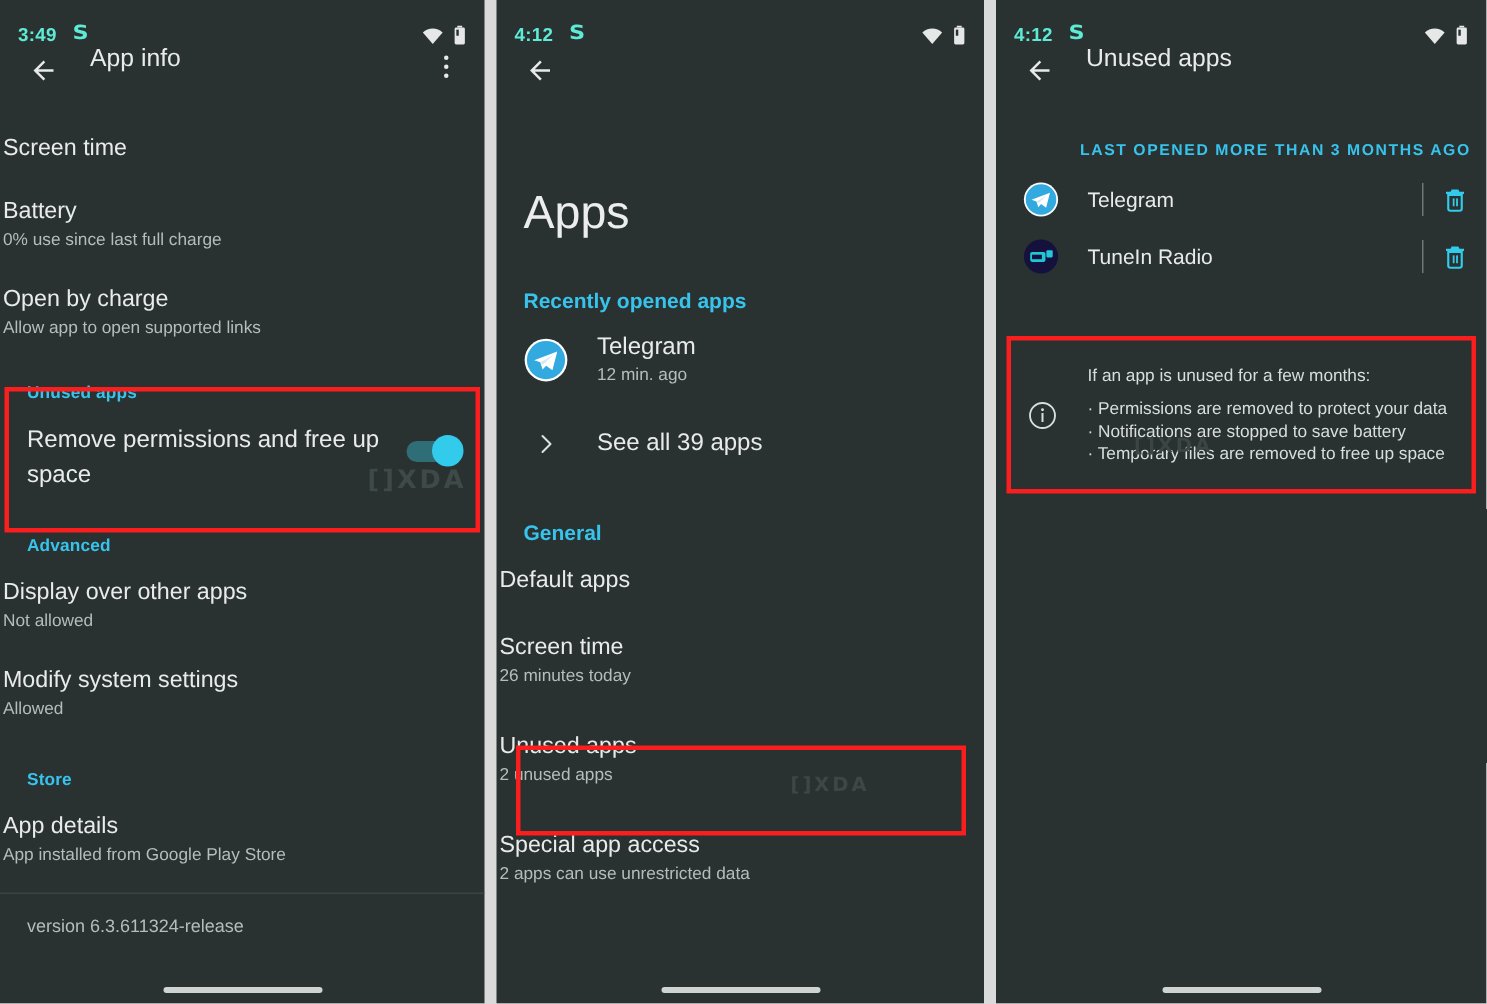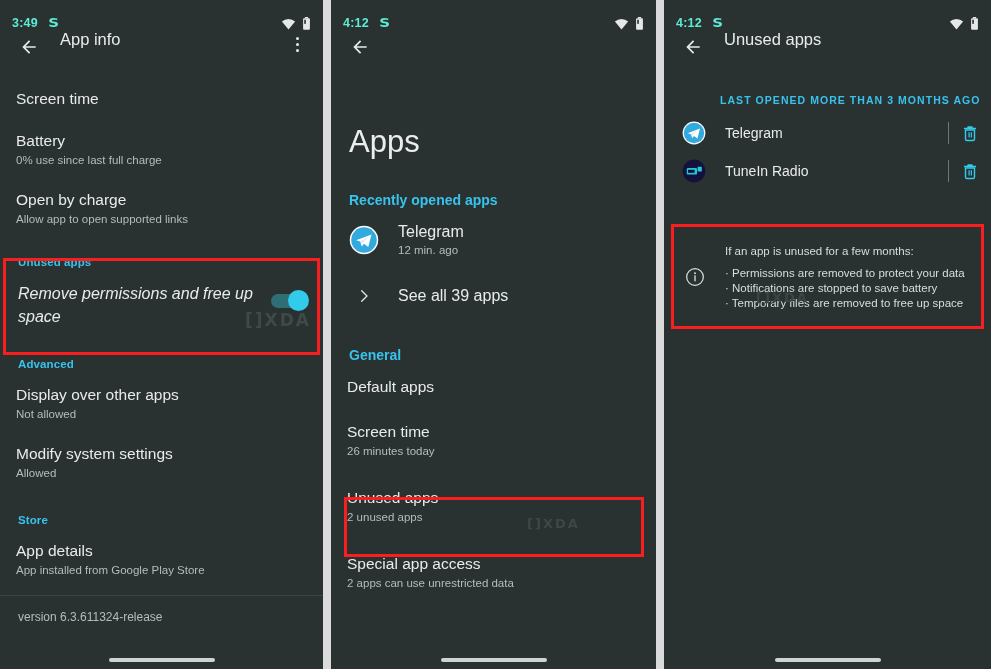--- a/index.html
+++ b/index.html
@@ -44,38 +44,38 @@
     color:#e9ebea; font-size:16.5px; margin-left:14px; font-weight:400;
     white-space:nowrap;
   }
   .overflow {
     margin-left:auto; width:28px; height:28px; display:flex; flex-direction:column;
     align-items:center; justify-content:center; gap:3px;
   }
   .overflow i { width:3px; height:3px; background:#e8eae9; border-radius:50%; display:block; }
 
   
-  .row { padding:11px 18px 11px 16px; }
+  .row { padding:11px 18px 11px 2px; }
   .row-title { color:#e9ebea; font-size:15.5px; line-height:20px; font-weight:400; }
   .row-sub { color:#b6bcba; font-size:11.5px; line-height:16px; margin-top:1px; }
   .section-head {
     color:#38c3ed; font-size:11.5px; font-weight:bold; padding:10px 18px 4px 18px;
     letter-spacing:0.1px;
   }
 
   
   #panel-1 .body { position:relative; }
   .hl-box { position:absolute; border:3px solid #fa1e1e; }
   #p1-highlight { left:3px; top:258px; width:317px; height:97px; }
 
   .unused-row {
     display:flex; align-items:flex-start; padding:10px 16px 12px 18px;
   }
   .unused-text {
-    color:#e9ebea; font-size:16px; line-height:23px; max-width:238px;font-style:italic;
+    color:#e9ebea; font-size:16px; line-height:23px; max-width:238px;
   }
   .switch {
     margin-left:auto; margin-top:12px; position:relative;
     width:36px; height:14px; border-radius:8px; background:#2f6d77; flex:0 0 auto;
   }
   .switch .thumb {
     position:absolute; right:-2px; top:-4px; width:21px; height:21px;
     border-radius:50%; background:#32cbec;
   }
   .watermark {

